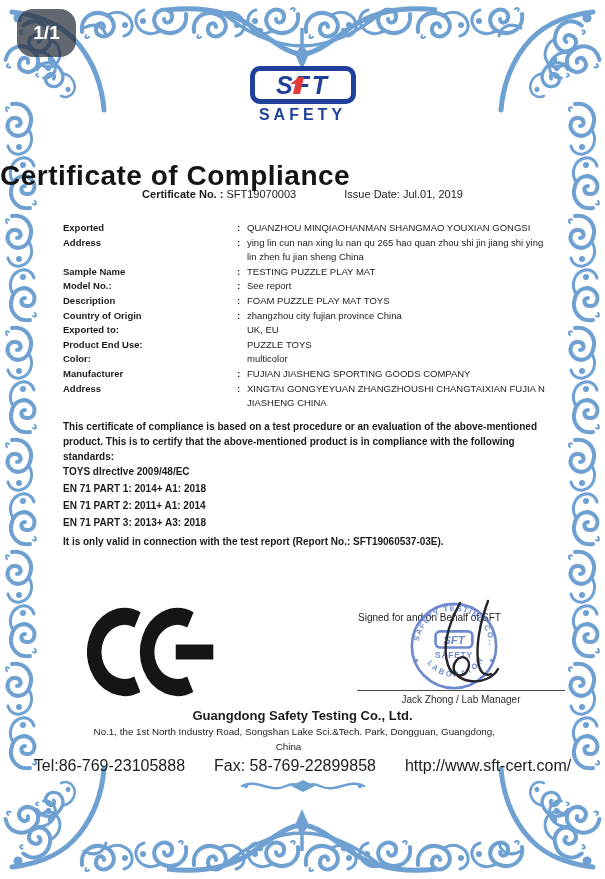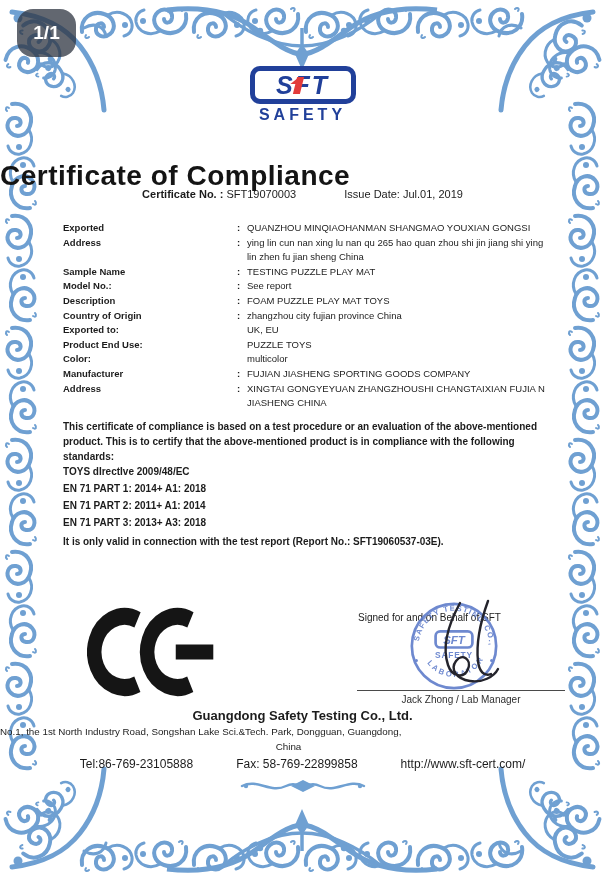--- a/index.html
+++ b/index.html
@@ -56,23 +56,23 @@
 
   .ce-mark{ position:absolute; left:87px; top:606px; }
 
   .signed-for{ position:absolute; left:358px; top:612px; font-size:10px; color:#222; }
   .stamp{ position:absolute; left:408px; top:599px; opacity:0.88; }
   .scribble{ position:absolute; left:398px; top:595px; }
   .sig-line{ position:absolute; left:357px; top:690px; width:208px; border-top:1.3px solid #4a4a4a; }
   .signer{ position:absolute; left:357px; top:694px; width:208px; text-align:center; font-size:10px; color:#2e2e2e; }
 
   .f-company{ position:absolute; left:0; top:708px; width:605px; text-align:center; font-size:13px; font-weight:bold; }
-  .f-addr1{ position:absolute; left:0; top:726px; width:495px; text-align:left; font-size:9.8px; }
+  .f-addr1{ position:absolute; left:0; top:726px; width:495px; text-align:right; font-size:9.8px; }
   .f-addr2{ position:absolute; left:0; top:741px; width:577px; text-align:center; font-size:9.8px; }
-  .f-contact{ position:absolute; left:0; top:757px; width:605px; display:flex; justify-content:center; gap:43px; font-size:12px; }
+  .f-contact{ position:absolute; left:0; top:757px; width:605px; display:flex; justify-content:center; gap:29px; font-size:16px; }
   .f-flourish{ position:absolute; left:50%; top:776px; transform:translateX(-50%); }
 </style>
 </head>
 <body>
 
 <div class="page">
 
   <svg class="border-svg" width="605" height="879" viewBox="0 0 605 879" aria-hidden="true">
     <defs>
       <g id="curl" stroke="#6fa0d2" fill="none" stroke-linecap="round">

